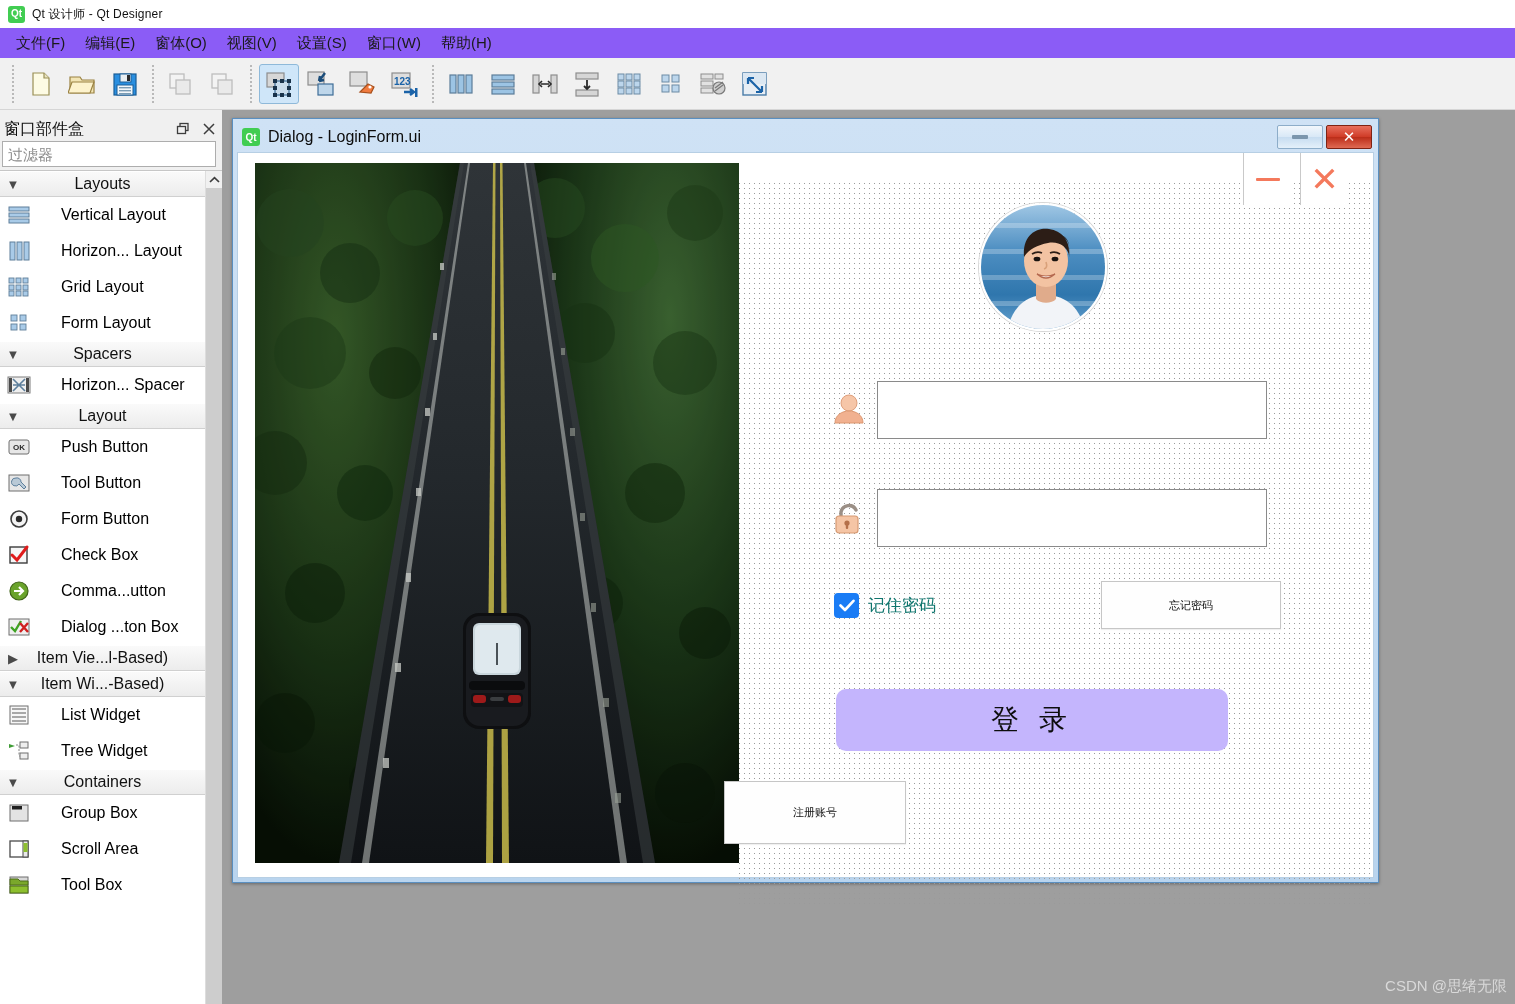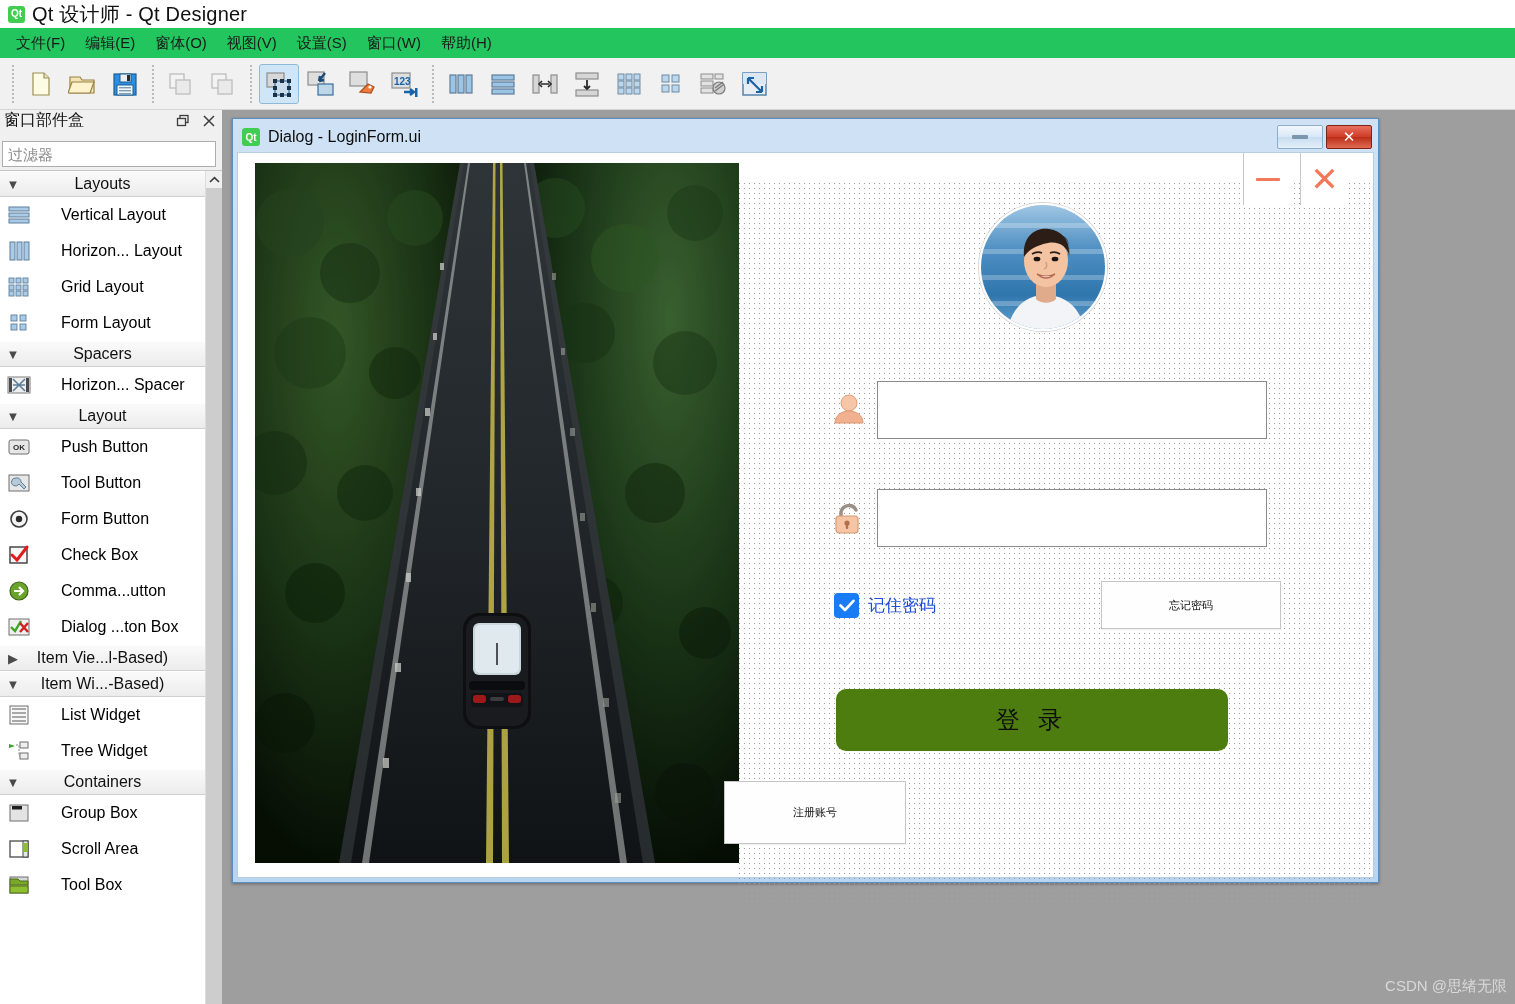--- a/index.html
+++ b/index.html
@@ -15,26 +15,26 @@
   .titlebar {
     position: absolute; left: 0; top: 0; width: 1515px; height: 28px;
     background: #ffffff; display: flex; align-items: center; padding-left: 8px;
   }
   .qt-logo {
     width: 17px; height: 17px; border-radius: 3px;
     background: #41cd52; color: #ffffff; font-size: 10px; font-weight: bold;
     display: flex; align-items: center; justify-content: center;
     margin-right: 7px; line-height: 1;
   }
-  .titlebar-text { font-size: 20px; color: #111; letter-spacing: .2px; }
+  .titlebar-text { font-size: 12px; color: #111; letter-spacing: .2px; }
 
   
   .menubar {
     position: absolute; left: 0; top: 28px; width: 1515px; height: 30px;
-    background: #22c55e; display: flex; align-items: center; padding-left: 6px;
+    background: #8b5cf6; display: flex; align-items: center; padding-left: 6px;
   }
   .menu-item {
     font-size: 15px; color: #1a1a1a; padding: 3px 10px; cursor: default;
     white-space: nowrap;
   }
 
   
   .toolbar {
     position: absolute; left: 0; top: 58px; width: 1515px; height: 52px;
     background: #f1f1f1; border-bottom: 1px solid #d6d6d6;
@@ -52,21 +52,21 @@
   }
   .tb-btn.active { background: #cfe6f9; border: 1px solid #8fb9d9; }
   .tb-btn svg { display: block; }
 
   
   .dock {
     position: absolute; left: 0; top: 110px; width: 222px; height: 894px;
     background: #f0f0f0; display: flex; flex-direction: column;
   }
   .dock-title {
-    height: 30px; display: flex; align-items: flex-start;
+    height: 30px; display: flex; align-items: flex-end;
     padding-left: 4px; background: #f0f0f0;
   }
   .dock-title-text { font-size: 16px; color: #111; flex: 1; }
   .dock-btn {
     width: 26px; height: 22px; display: flex; align-items: center; justify-content: center;
     cursor: default;
   }
   .filter-box {
     margin: 1px 6px 3px 2px; height: 26px; background: #fff;
     border: 1px solid #adadad; display: flex; padding: 0 5px;
@@ -185,32 +185,32 @@
   .field-icon { width: 56px; height: 56px; display: flex; align-items: center; justify-content: center; }
   .field-input {
     background: #ffffff; border: 1px solid #8a8a8a; height: 58px; width: 390px;
   }
 
   .cb-row { position: absolute; display: flex; align-items: center; }
   .cb-box {
     width: 25px; height: 25px; background: #1a7cf5; border-radius: 4px;
     display: flex; align-items: center; justify-content: center; cursor: default;
   }
-  .cb-label { font-size: 17px; color: #1d4ed8; margin-left: 9px; }
+  .cb-label { font-size: 17px; color: #0f766e; margin-left: 9px; }
 
   .btn-plain {
     position: absolute; background: #fefefe; border: 1px solid #c6c6c6;
     display: flex; align-items: center; justify-content: center;
     font-size: 11px; color: #111; cursor: default;
     box-shadow: 0 1px 1px rgba(0,0,0,.06);
   }
   .btn-login {
-    position: absolute; background: #4d7c0f; border-radius: 10px;
+    position: absolute; background: #c4b5fd; border-radius: 10px;
     display: flex; align-items: center; justify-content: center;
-    color: #0d0d0d; font-size: 24px; letter-spacing: 6px; cursor: default;
+    color: #0d0d0d; font-size: 28px; letter-spacing: 6px; cursor: default;
   }
 
   .watermark {
     position: absolute; right: 8px; bottom: 8px;
     font-size: 15px; color: #d9d9d9;
   }
 </style>
 </head>
 <body>
 

